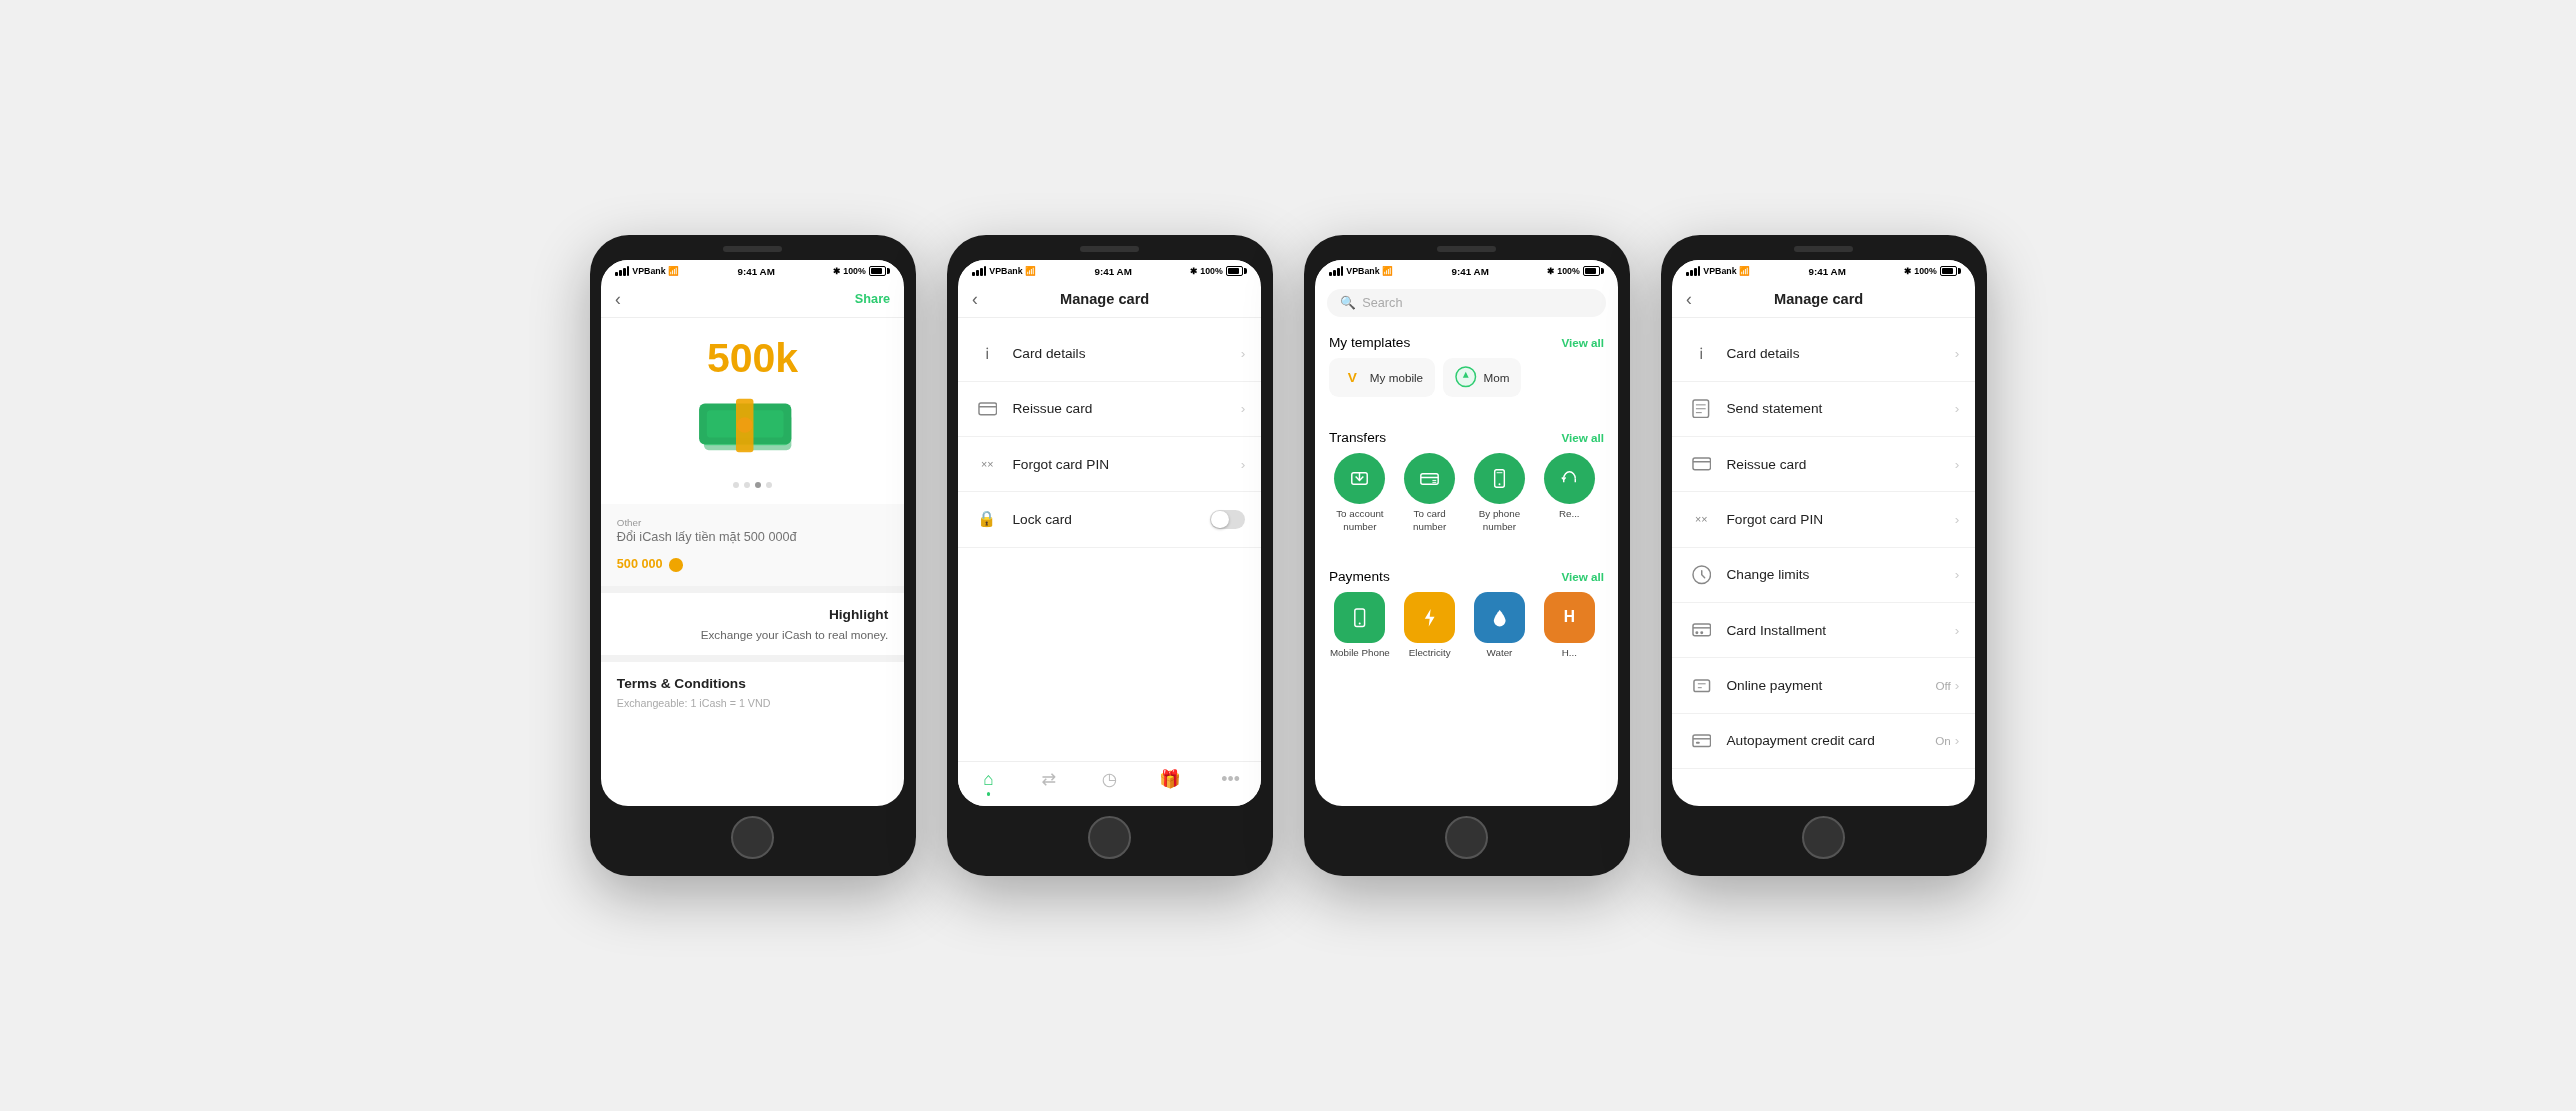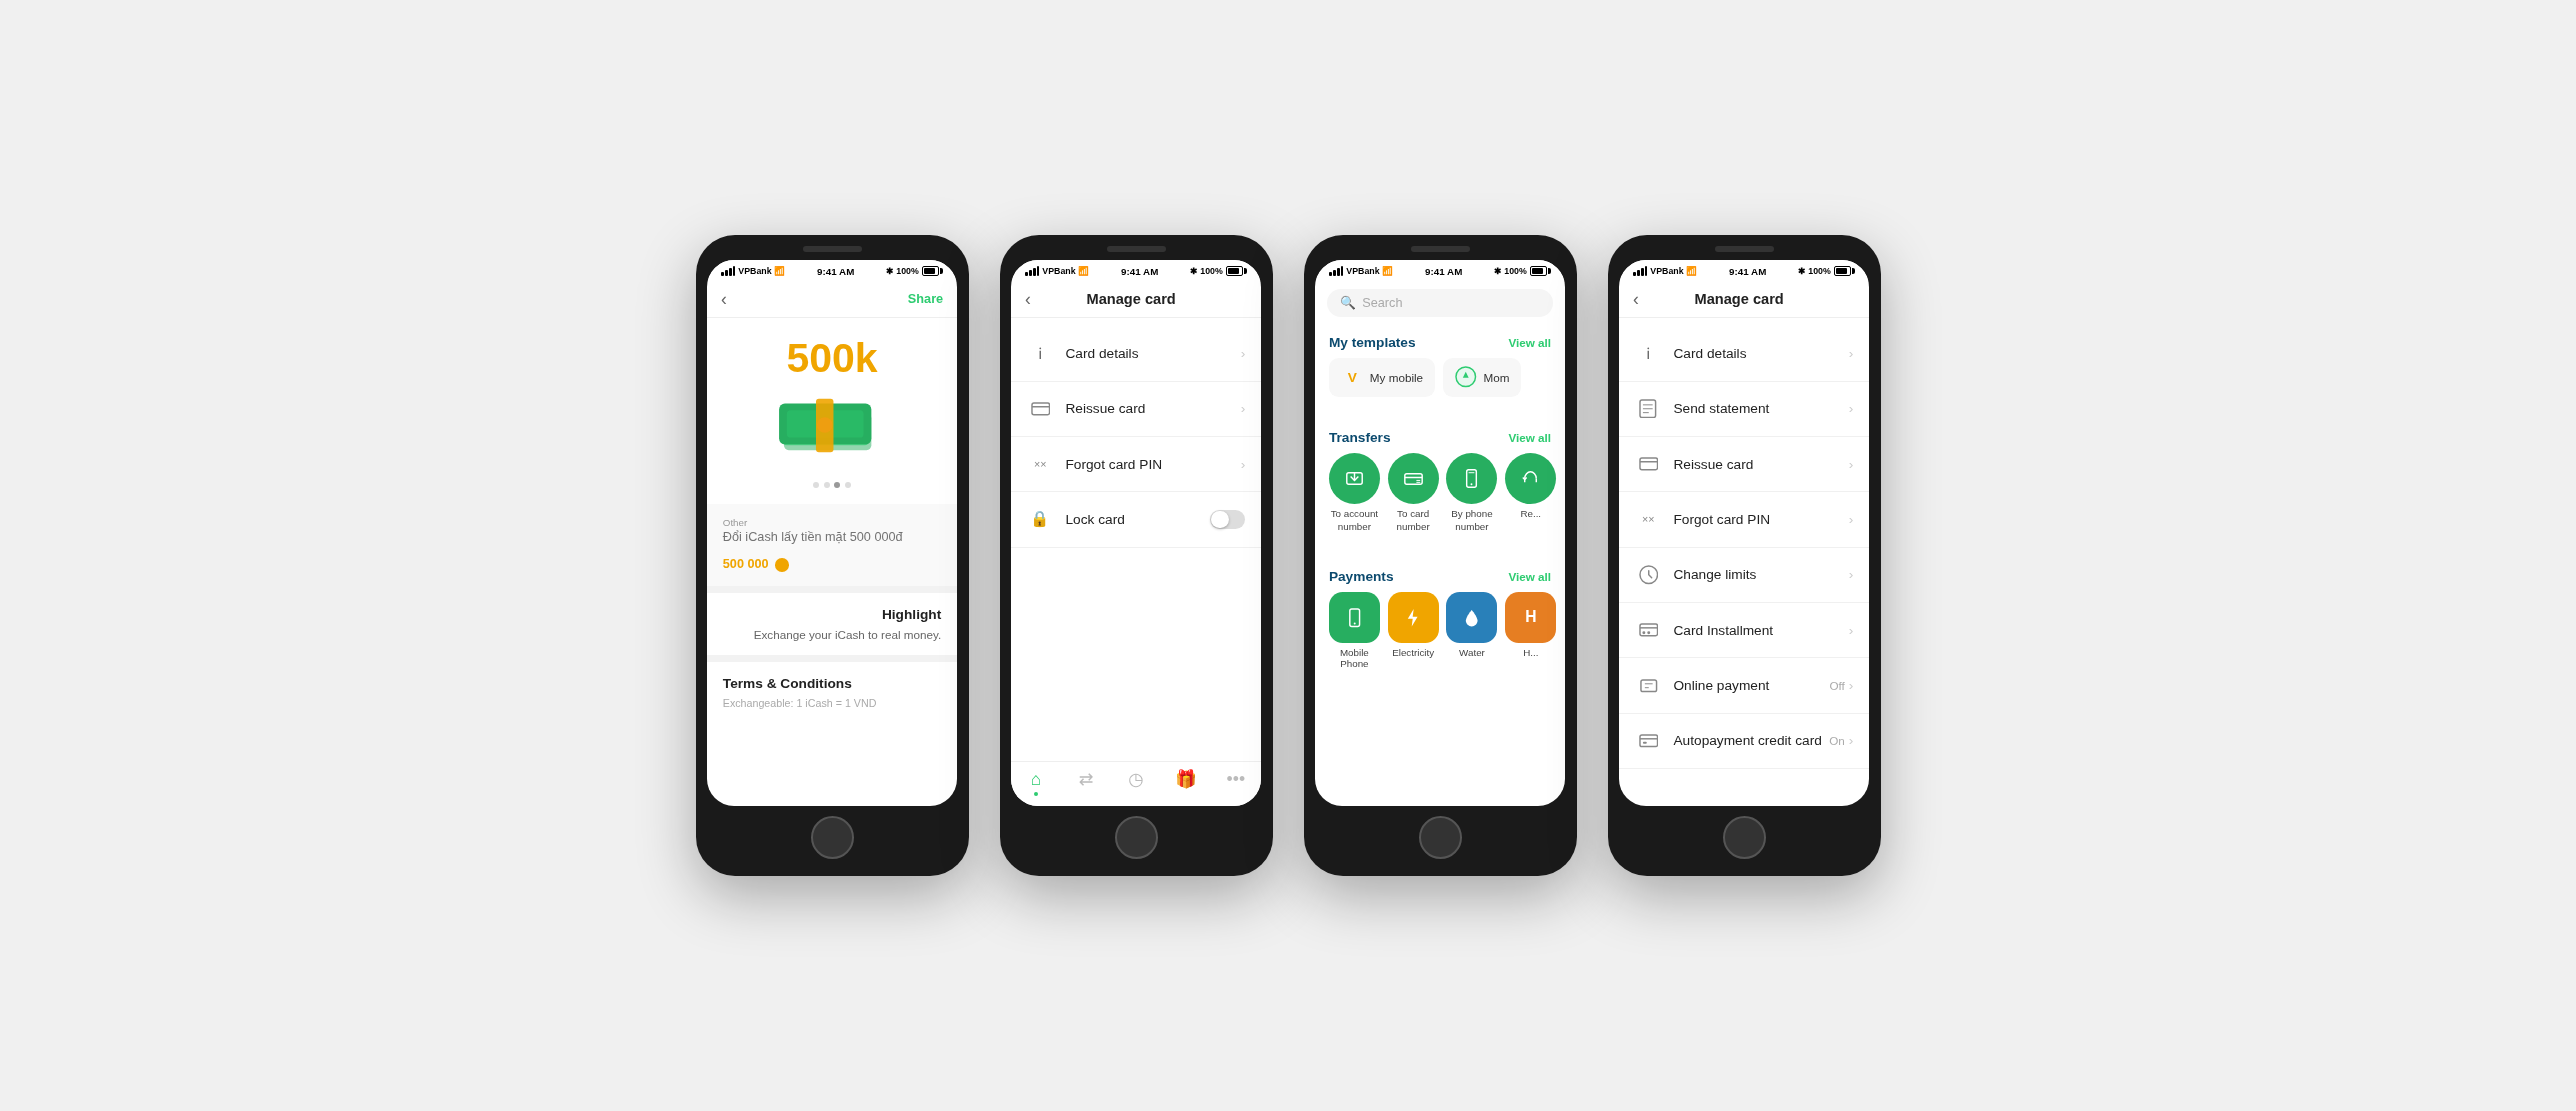--- a/index.html
+++ b/index.html
@@ -12,21 +12,21 @@
       font-family: -apple-system, BlinkMacSystemFont, 'Segoe UI', sans-serif;
     }
     .page-wrapper {
       display: flex;
       gap: 31px;
       padding: 39px;
       background: #f0f0f0;
       align-items: center;
     }
     .phone-outer {
-      width: 273px;
+      width: 326px;
       background: #1a1a1a;
       border-radius: 39px;
       padding: 11.7px;
       box-shadow: 0 19.5px 59px rgba(0,0,0,0.3);
       position: relative;
     }
     .phone-notch {
       width: 59px;
       height: 5.9px;
       background: #333;
@@ -163,21 +163,21 @@
       border-radius: 19.5px;
       padding: 6.8px 13.7px;
       display: flex;
       align-items: center;
       gap: 5.9px;
       font-size: 12.7px;
       color: #aaa;
     }
     .templates-section { padding: 9.8px 13.7px 5.9px; }
     .section-header { display: flex; justify-content: space-between; align-items: center; margin-bottom: 7.8px; }
-    .section-header-title { font-size: 13.7px; font-weight: 700; color: #0c4a6e; }
+    .section-header-title { font-size: 13.7px; font-weight: 400; color: #000000; }
     .view-all { font-size: 11.7px; color: #2ecc71; font-weight: 600; cursor: pointer; }
     .templates-row { display: flex; gap: 7.8px; }
     .template-card {
       background: #f7f7f7;
       border-radius: 9.8px;
       padding: 7.8px 11.7px;
       display: flex;
       align-items: center;
       gap: 5.9px;
       font-size: 11.7px;

